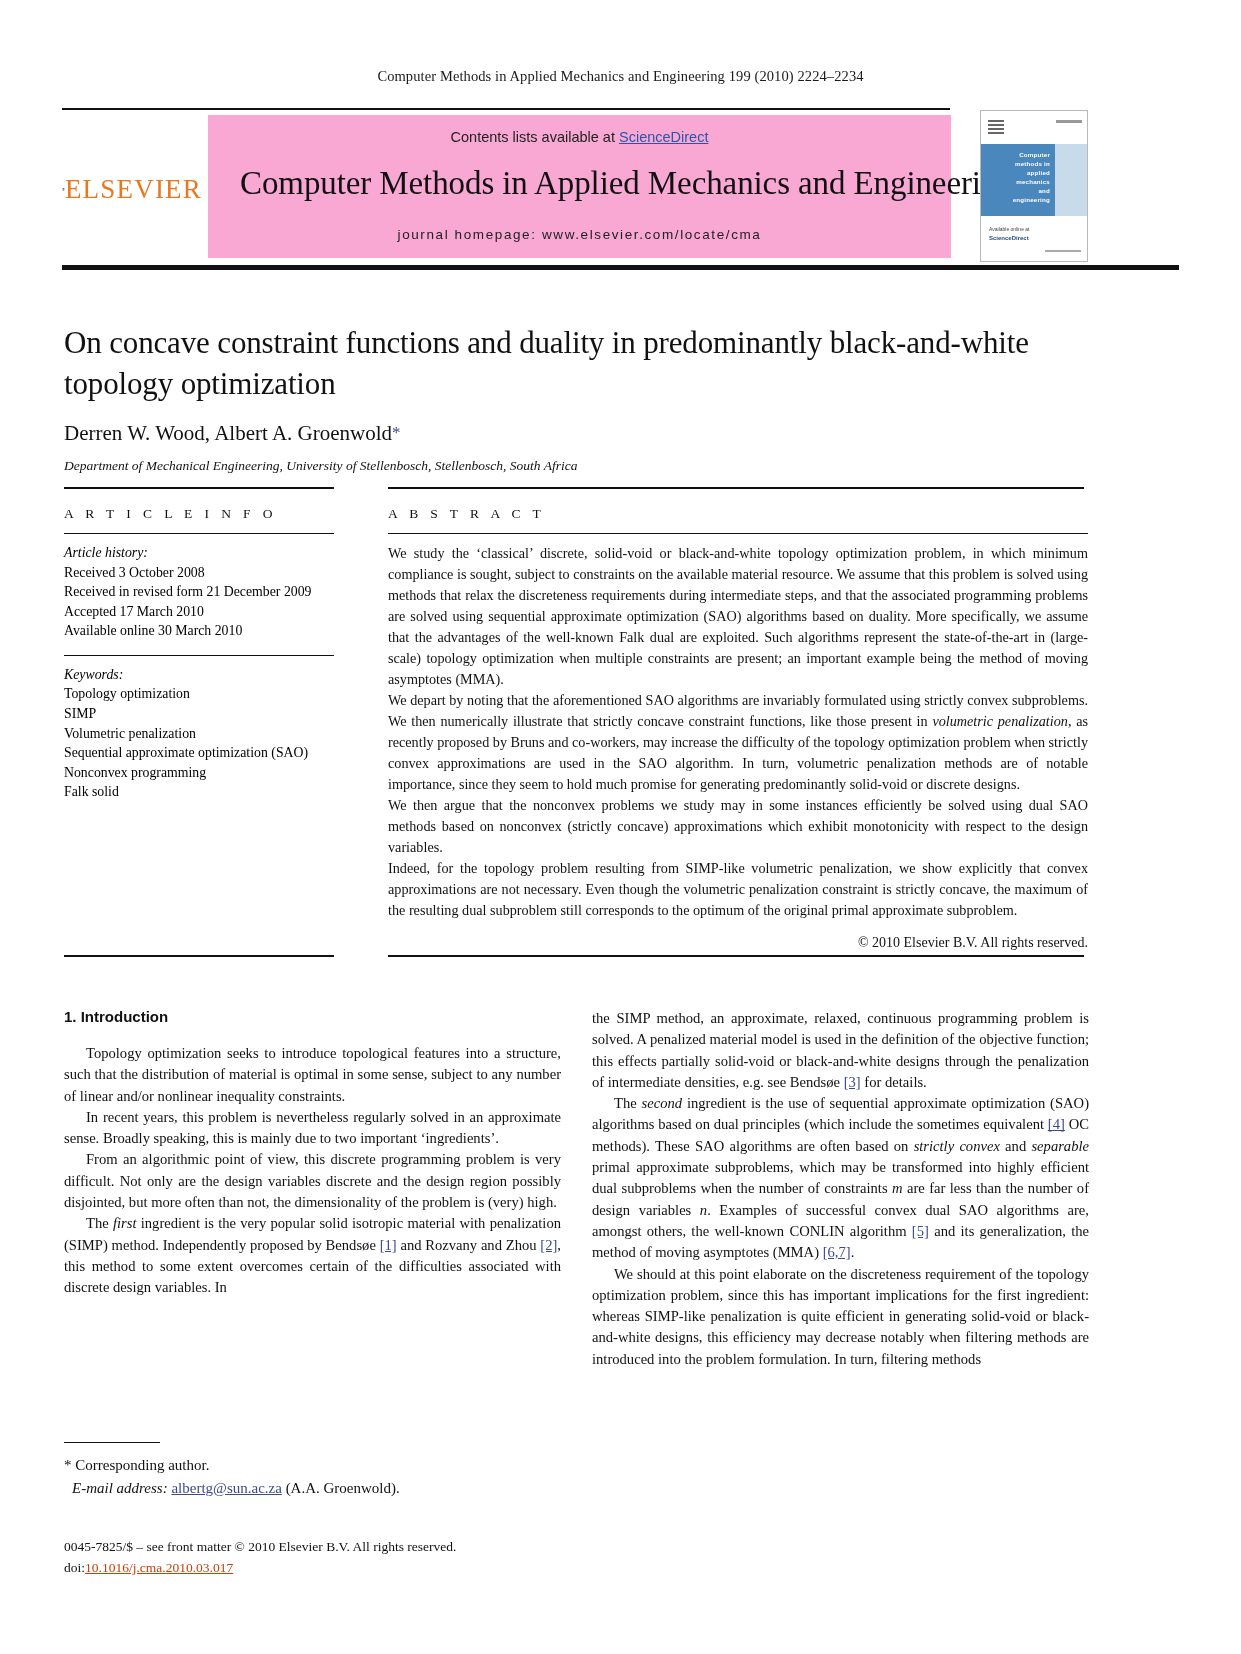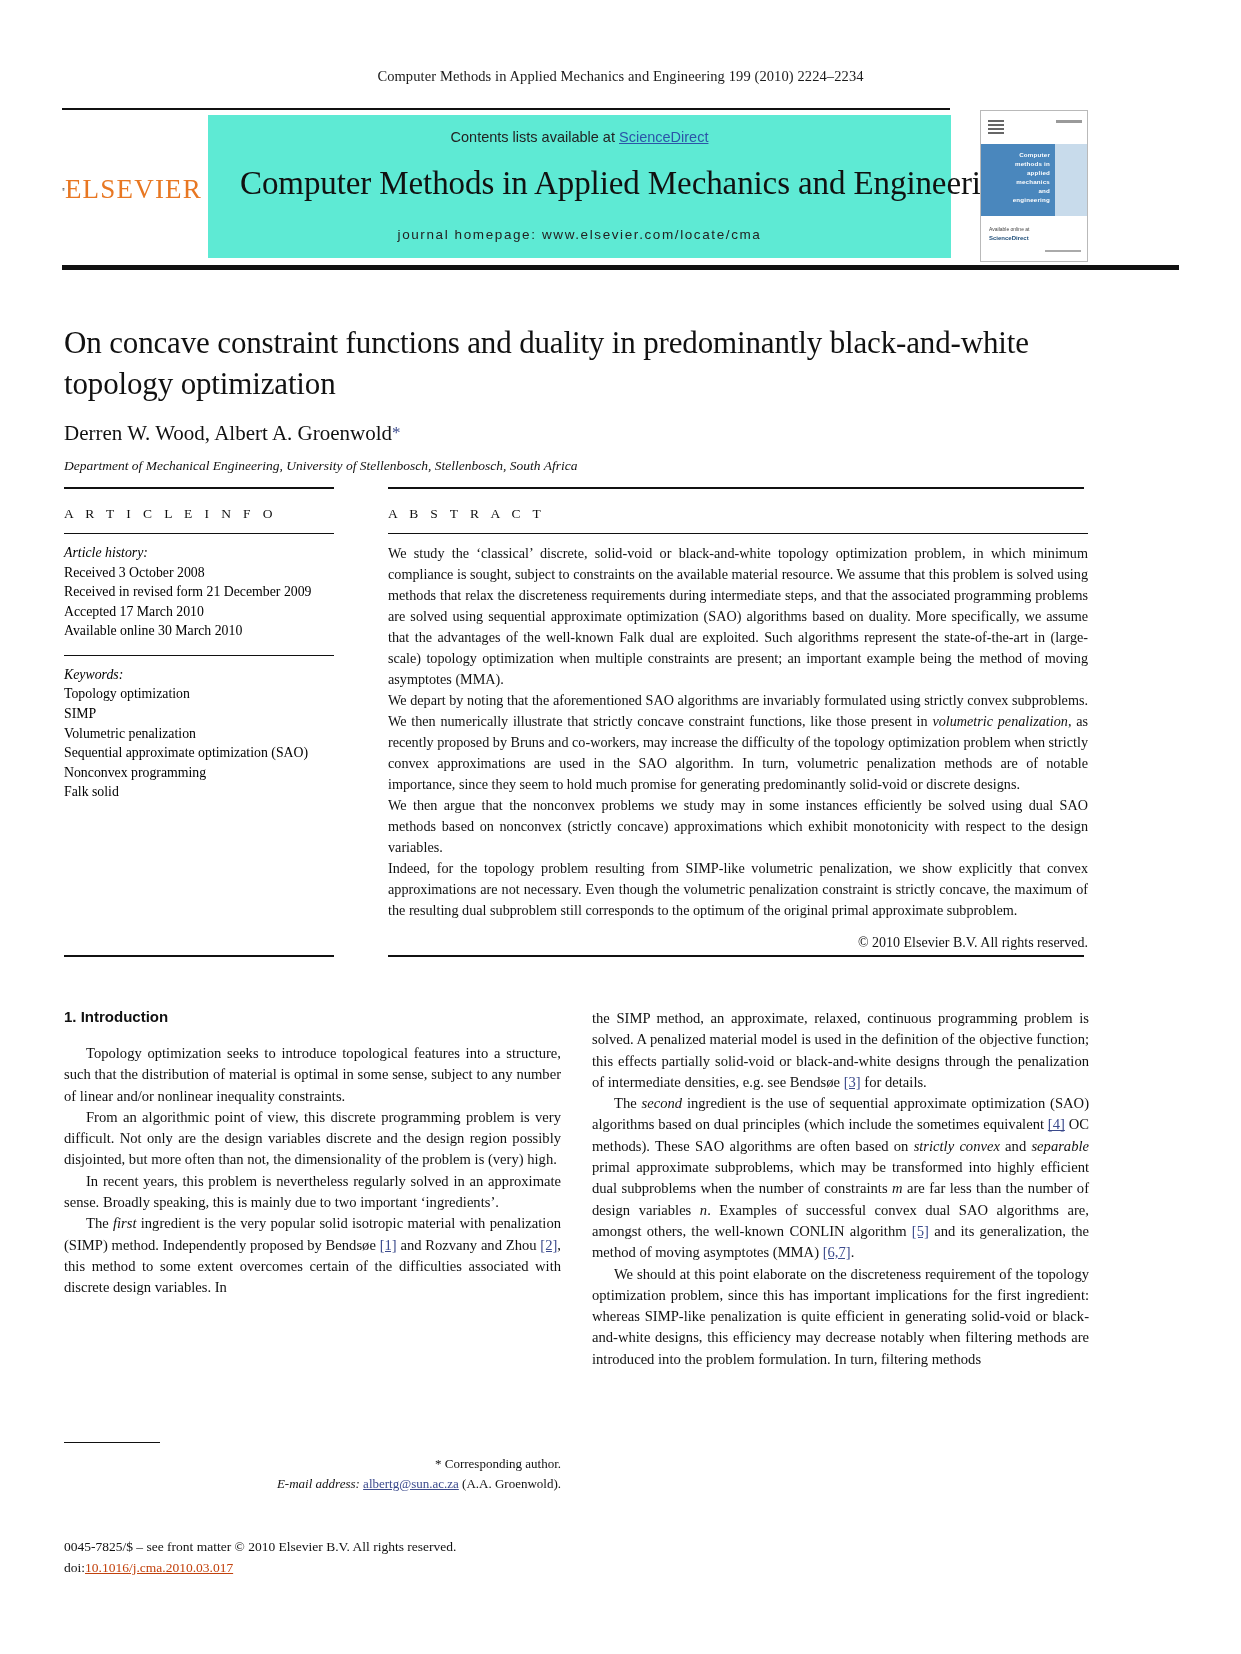--- a/index.html
+++ b/index.html
@@ -78,21 +78,21 @@
     line-height: 1;
     margin-top: 1px;
     font-weight: 400;
   }
 
   .banner {
     position: absolute;
     left: 146px; top: 7px;
     width: 743px;
     height: 143px;
-    background: #5eead4;
+    background: #f9a8d4;
     text-align: center;
   }
   .banner-contents {
     margin-top: 14px;
     font-family: "Liberation Sans", sans-serif;
     font-size: 14.5px;
     color: #222;
   }
   .sd-link { color: #2b55a8; }
   .banner-journal {
@@ -307,26 +307,25 @@
 
   
   .footnote {
     position: absolute;
     top: 1442px;
     left: 64px;
     width: 497px;
   }
   .fn-rule { width: 96px; height: 1px; background: #111; margin-bottom: 11px; }
   .fn-line {
-    font-size: 13px;
+    font-size: 15px;
     line-height: 1.5;
     color: #111;
     padding-left: 14px;
     text-indent: -14px;
-    text-align: right;
   }
   .fn-email { padding-left: 22px; font-style: italic; }
   .fn-email .addr { color: #3b4a8c; font-style: normal; }
   .fn-email .plain { font-style: normal; }
 
   
   .footer {
     position: absolute;
     top: 1537px;
     left: 64px;
@@ -454,22 +453,22 @@
       <div class="copyright">© 2010 Elsevier B.V. All rights reserved.</div>
     </div>
   </div>
 
   <div class="abs-rule-left"></div>
   <div class="abs-rule-right"></div>
 
   <div class="body-left">
     <div class="sec-title">1. Introduction</div>
     <p class="body-p">Topology optimization seeks to introduce topological features into a structure, such that the distribution of material is optimal in some sense, subject to any number of linear and/or nonlinear inequality constraints.</p>
+    <p class="body-p">In recent years, this problem is nevertheless regularly solved in an approximate sense. Broadly speaking, this is mainly due to two important ‘ingredients’.</p>
     <p class="body-p">From an algorithmic point of view, this discrete programming problem is very difficult. Not only are the design variables discrete and the design region possibly disjointed, but more often than not, the dimensionality of the problem is (very) high.</p>
-    <p class="body-p">In recent years, this problem is nevertheless regularly solved in an approximate sense. Broadly speaking, this is mainly due to two important ‘ingredients’.</p>
     <p class="body-p"><span>The </span><i>first</i><span> ingredient is the very popular solid isotropic material with penalization (SIMP) method. Independently proposed by Bendsøe </span><a class="ref" href="#">[1]</a><span> and Rozvany and Zhou </span><a class="ref" href="#">[2]</a><span>, this method to some extent overcomes certain of the difficulties associated with discrete design variables. In</span></p>
   </div>
 
   <div class="body-right">
     <p class="body-p" style="text-indent:0"><span>the SIMP method, an approximate, relaxed, continuous programming problem is solved. A penalized material model is used in the definition of the objective function; this effects partially solid-void or black-and-white designs through the penalization of intermediate densities, e.g. see Bendsøe </span><a class="ref" href="#">[3]</a><span> for details.</span></p>
     <p class="body-p"><span>The </span><i>second</i><span> ingredient is the use of sequential approximate optimization (SAO) algorithms based on dual principles (which include the sometimes equivalent </span><a class="ref" href="#">[4]</a><span> OC methods). These SAO algorithms are often based on </span><i>strictly convex</i><span> and </span><i>separable</i><span> primal approximate subproblems, which may be transformed into highly efficient dual subproblems when the number of constraints </span><i>m</i><span> are far less than the number of design variables </span><i>n</i><span>. Examples of successful convex dual SAO algorithms are, amongst others, the well-known CONLIN algorithm </span><a class="ref" href="#">[5]</a><span> and its generalization, the method of moving asymptotes (MMA) </span><a class="ref" href="#">[6,7]</a><span>.</span></p>
     <p class="body-p">We should at this point elaborate on the discreteness requirement of the topology optimization problem, since this has important implications for the first ingredient: whereas SIMP-like penalization is quite efficient in generating solid-void or black-and-white designs, this efficiency may decrease notably when filtering methods are introduced into the problem formulation. In turn, filtering methods</p>
   </div>
 
   <div class="footnote">

